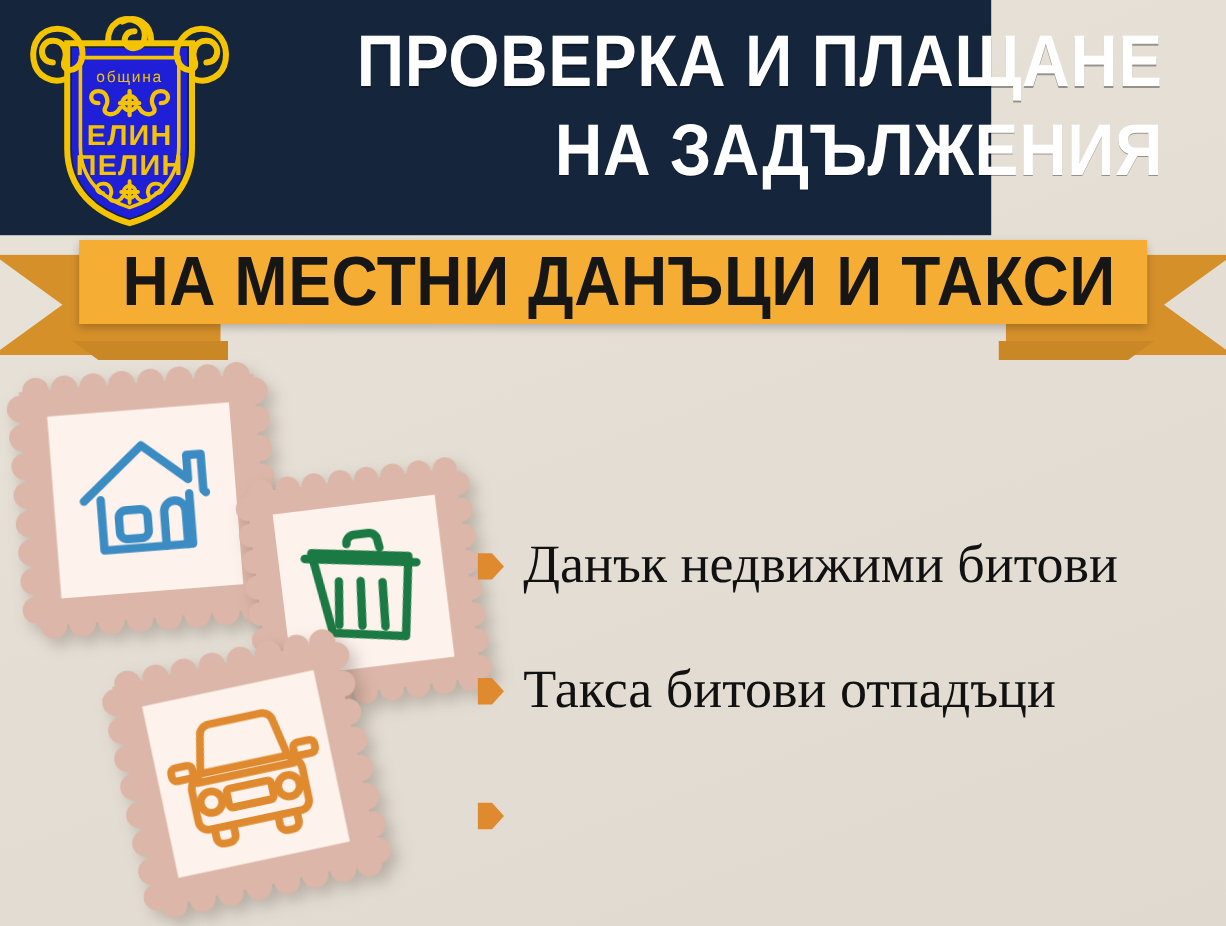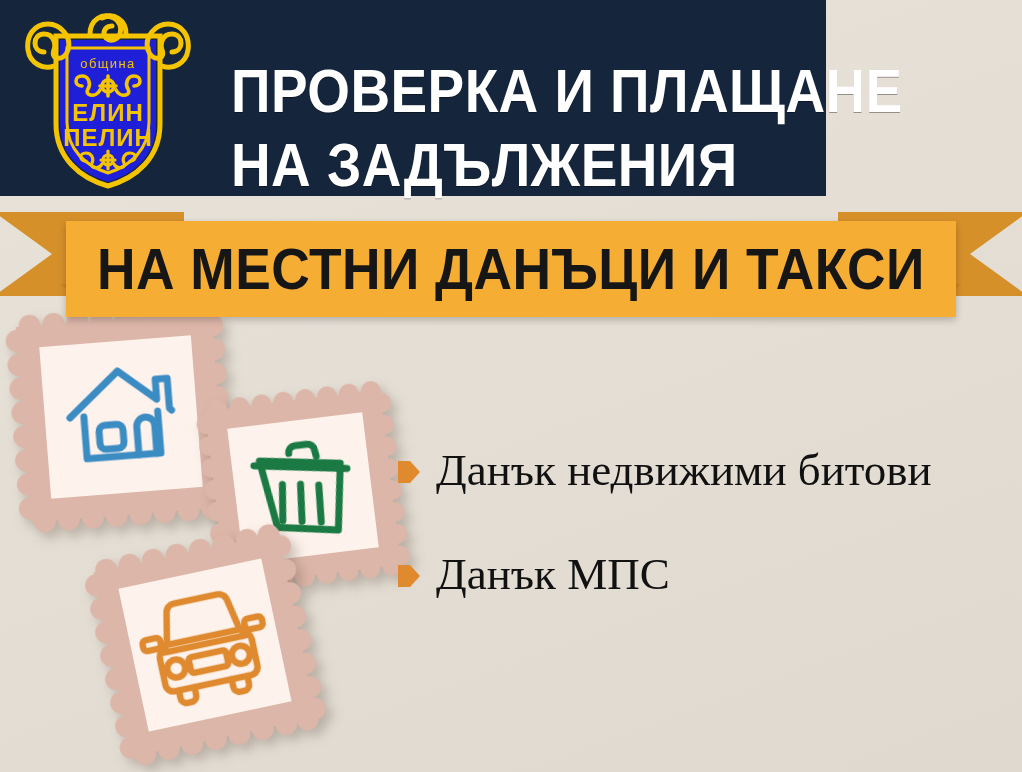--- a/index.html
+++ b/index.html
@@ -44,22 +44,21 @@
     height: 184px;
   }
   .crest svg { display: block; width: 168px; height: 184px; }
 
   
   .title-block {
     position: absolute;
     left: 190px;
     top: 14px;
     width: 820px;
-    text-align: left;
-    margin-top: 40px;
+    text-align: right;
   }
   .title-line {
     color: #ffffff;
     font-weight: 700;
     font-size: 61px;
     line-height: 74px;
     letter-spacing: 0.5px;
     transform: scaleX(0.90);
     transform-origin: center center;
     white-space: nowrap;
@@ -97,27 +96,26 @@
     background: #c98726;
   }
   .ribbon-fold-l { left: 60px; clip-path: polygon(0 0, 130px 0, 130px 16px, 22px 16px); }
   .ribbon-fold-r { right: 60px; clip-path: polygon(0 0, 130px 0, 108px 16px, 0 16px); }
 
   .ribbon-band {
     position: absolute;
     left: 66px;
     top: 4px;
     width: 890px;
-    height: 96px;
+    height: 70px;
     background: #f5ad33;
     box-shadow: 0 3px 7px rgba(0,0,0,.22);
     display: flex;
     align-items: center;
-    justify-content: center;
-    margin-top: 21px;
+    justify-content: flex-start;
   }
   .ribbon-text {
     color: #161616;
     font-weight: 700;
     font-size: 58px;
     line-height: 62px;
     letter-spacing: 0.5px;
     transform: scaleX(0.92);
     white-space: nowrap;
   }
@@ -409,24 +407,31 @@
 
     <li class="tax-item">
       <span class="bullet">
         <svg width="22" height="26" viewBox="0 0 22 26" xmlns="http://www.w3.org/2000/svg">
           <path d="M0 2 H12 L22 13 L12 24 H0 Z" fill="#e08a30"></path>
         </svg>
       </span>
       <span class="tax-label">Данък недвижими битови</span>
     </li>
 
-
     <li class="tax-item">
       <span class="bullet">
         <svg width="22" height="26" viewBox="0 0 22 26" xmlns="http://www.w3.org/2000/svg">
           <path d="M0 2 H12 L22 13 L12 24 H0 Z" fill="#e08a30"></path>
         </svg>
       </span>
-      <span class="tax-label">Данък МПС</span>
+      <span class="tax-label">Такса битови отпадъци</span>
+    </li>
+
+    <li class="tax-item">
+      <span class="bullet">
+        <svg width="22" height="26" viewBox="0 0 22 26" xmlns="http://www.w3.org/2000/svg">
+          <path d="M0 2 H12 L22 13 L12 24 H0 Z" fill="#e08a30"></path>
+        </svg>
+      </span>
     </li>
   </ul>
 
 </div>
 
 </body></html>

